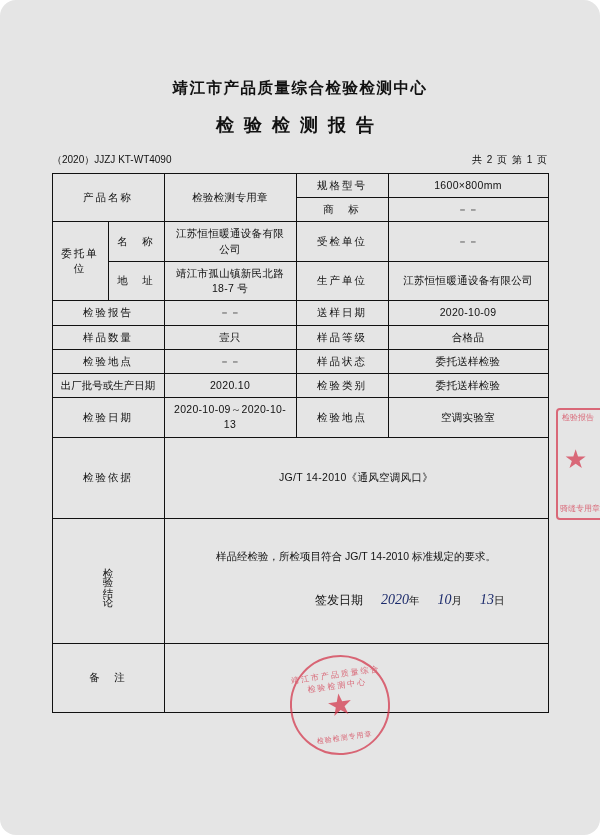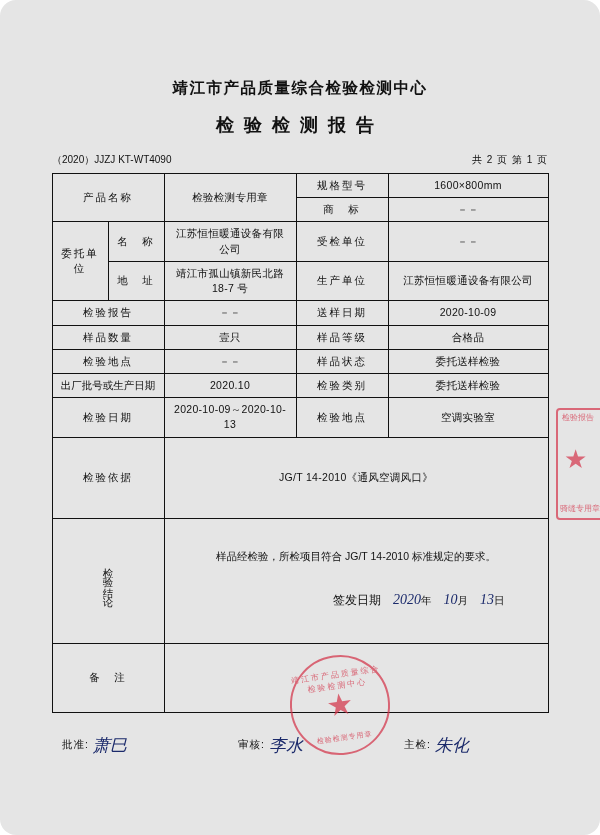--- a/index.html
+++ b/index.html
@@ -116,21 +116,21 @@
     height: 26px;
   }
   .sign-label {
     font-size: 12px;
   }
   .hand-date {
     font-family: "Liberation Serif", serif;
     font-style: italic;
     font-size: 14px;
     color: #1b2a6b;
-    margin-left: 12px;
+    margin-left: 18px;
   }
   .hand-unit {
     font-size: 10.5px;
     color: #111;
   }
 
   
   .footer-sign {
     position: relative;
     width: 496px;
@@ -332,31 +332,20 @@
         </td>
       </tr>
 
       <tr>
         <td class="label" colspan="2" style="height:60px">备　注</td>
         <td class="val" colspan="3"></td>
       </tr>
     </tbody>
   </table>
 
-  <div class="footer-sign">
-    <span class="fs-item fs-approve">
-      <span class="fs-label">批准:</span><span class="fs-hand">萧巳</span>
-    </span>
-    <span class="fs-item fs-review">
-      <span class="fs-label">审核:</span><span class="fs-hand">李水</span>
-    </span>
-    <span class="fs-item fs-check">
-      <span class="fs-label">主检:</span><span class="fs-hand">朱化</span>
-    </span>
-  </div>
 
   <div class="stamp stamp-round">
     <div class="arc-top">靖江市产品质量综合检验检测中心</div>
     <div class="inner-star">★</div>
     <div class="arc-bottom">检验检测专用章</div>
   </div>
 
   <div class="stamp stamp-edge">
     <div class="edge-text">检验报告</div>
     <div class="edge-star">★</div>

